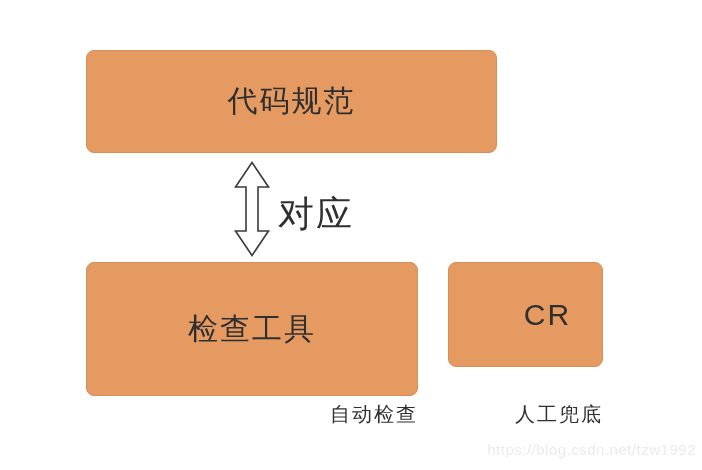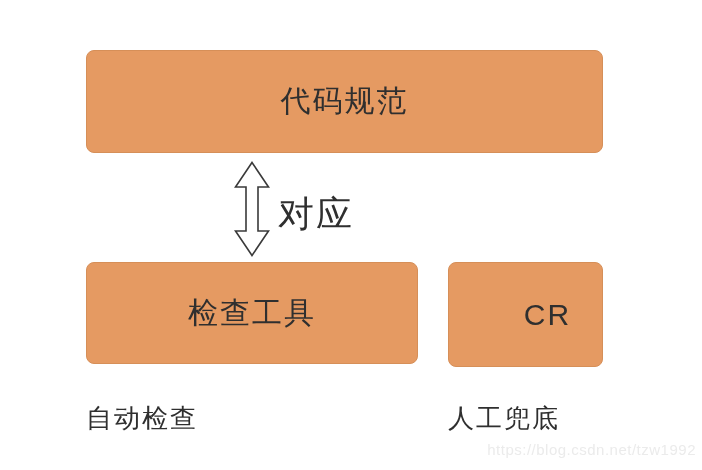--- a/index.html
+++ b/index.html
@@ -22,22 +22,22 @@
     border-radius: 8px;
     box-sizing: border-box;
     display: flex;
     align-items: center;
     justify-content: center;
     color: var(--text, #2f2f2f);
     font-size: 30px;
     font-weight: 300;
     letter-spacing: 2px;
   }
-  .box-top    { left: 86px;  top: 50px;  width: 517px; height: 103px; }
-  .box-left   { left: 86px;  top: 262px; width: 332px; height: 102px; }
+  .box-top    { left: 86px;  top: 50px;  width: 411px; height: 103px; }
+  .box-left   { left: 86px;  top: 262px; width: 332px; height: 134px; }
   .box-right  { left: 448px; top: 262px; width: 155px; height: 105px; padding-left: 44px; }
 
   .arrow-wrap {
     position: absolute;
     left: 234px;
     top: 161px;
     width: 36px;
     height: 96px;
   }
   .arrow-label {
@@ -45,25 +45,25 @@
     left: 278px;
     top: 190px;
     font-size: 36px;
     font-weight: 300;
     color: var(--text, #2f2f2f);
     letter-spacing: 2px;
   }
   .caption {
     position: absolute;
     top: 401px;
-    font-size: 26px;
+    font-size: 20px;
     font-weight: 300;
     color: var(--text, #2f2f2f);
     letter-spacing: 2px;
-    text-align: left;
+    text-align: right;
   }
   .caption-left  { left: 86px;  width: 332px; }
   .caption-right { left: 448px; width: 155px; }
 
   .watermark {
     position: absolute;
     right: 6px;
     top: 441px;
     font-size: 15px;
     color: var(--watermark, #ebebeb);

